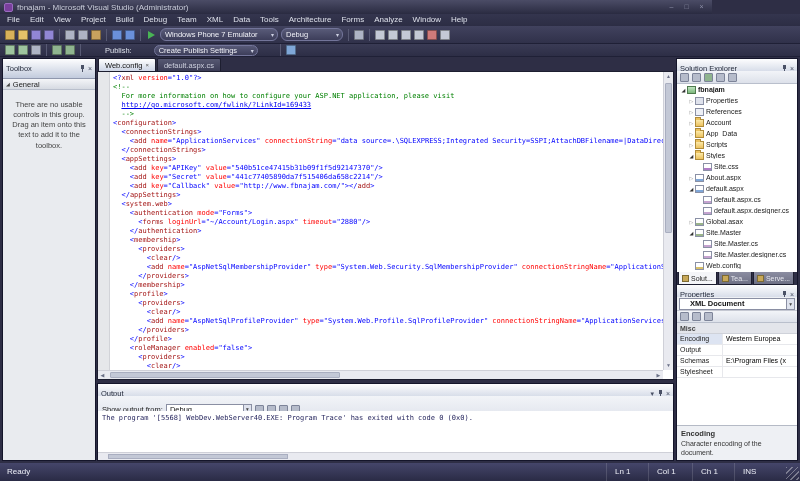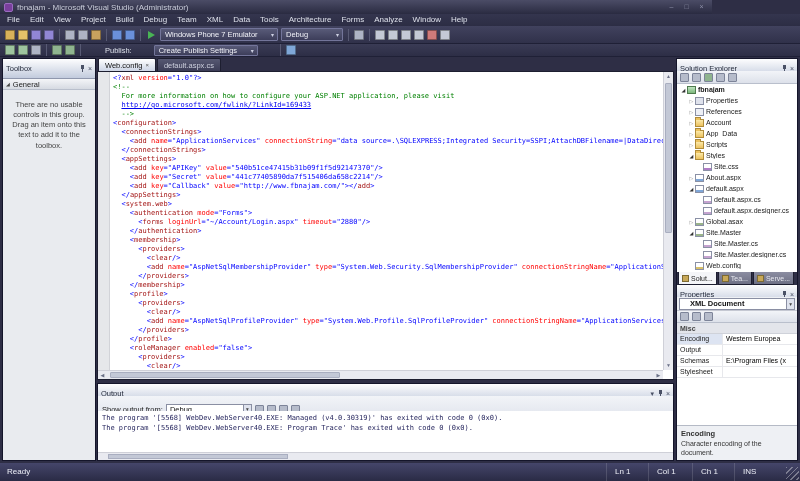--- a/index.html
+++ b/index.html
@@ -17,21 +17,21 @@
   .menu-item{padding:0 5px;font-size:8px;color:#dde0ea;height:12px;line-height:12px;white-space:nowrap}
 
   
   .toolbar1{position:absolute;left:0;top:26px;width:800px;height:18px;background:linear-gradient(#41425e,#30314a);border-bottom:1px solid #1f2036;display:flex;align-items:center;gap:3px;padding:0 5px}
   .toolbar2{position:absolute;left:0;top:44px;width:800px;height:13px;background:linear-gradient(#3a3b55,#2d2e46);border-bottom:1px solid #1f2036;display:flex;align-items:center;gap:20px;padding:0 5px}
   .icon-strip{display:flex;align-items:center;gap:3px}
   .tbi{display:inline-block;width:10px;height:10px;border-radius:1px;border:1px solid rgba(0,0,0,.35);flex:0 0 auto}
   .tbi.sm{width:9px;height:9px;border:1px solid #7d8499}
   .sep{display:inline-block;width:1px;height:12px;background:#585a74;margin:0 2px;flex:0 0 auto}
   .play-icon{display:inline-block;width:0;height:0;border-left:7px solid #49b455;border-top:4px solid transparent;border-bottom:4px solid transparent;margin:0 2px;flex:0 0 auto}
-  .combo{height:13px;display:flex;align-items:center;background:linear-gradient(#585a78,#3d3e5a);border:1px solid #73759a;border-radius:1px;color:#f0f1f7;font-size:7.5px;padding-left:4px;white-space:nowrap;flex:0 0 auto}
+  .combo{height:13px;display:flex;align-items:center;background:linear-gradient(#585a78,#3d3e5a);border:1px solid #73759a;border-radius:6px;color:#f0f1f7;font-size:7.5px;padding-left:4px;white-space:nowrap;flex:0 0 auto}
   .combo .arrow{margin-left:auto;font-size:6px;color:#cdd0e2;padding:0 3px}
   .toolbar-label{font-size:7.5px;color:#dde0ea;margin:0 2px;white-space:nowrap}
 
   
   .panel-header{height:20px;background:linear-gradient(#fdfdfe,#c2cbdd);border-bottom:1px solid #8f97ad;display:flex;align-items:center;padding:0 3px;font-size:7.5px;color:#1e2536;white-space:nowrap}
   .ph-title{flex:1;overflow:hidden}
   .hdr-icon{font-size:7px;color:#4a5166;margin-left:2px;line-height:10px}
   .pin-icon{position:relative;width:7px;height:9px;margin-left:3px}
   .pin-icon::before{content:"";position:absolute;left:2px;top:1px;width:3px;height:4px;background:#4a5166}
   .pin-icon::after{content:"";position:absolute;left:3px;top:5px;width:1px;height:3px;background:#4a5166}
@@ -257,21 +257,21 @@
       <span>Debug</span>
       <span class="arrow">▾</span>
     </span>
     <span class="icon-strip" id="output-icons">
         <span class="tbi sm" style="background: rgb(182, 188, 203);"></span>
         <span class="tbi sm" style="background: rgb(182, 188, 203);"></span>
         <span class="tbi sm" style="background: rgb(182, 188, 203);"></span>
         <span class="tbi sm" style="background: rgb(182, 188, 203);"></span>
       </span>
   </div>
-  <div class="output-body" id="output-lines"><div class="out-line">The program '[5568] WebDev.WebServer40.EXE: Managed (v4.0.30319)' has exited with code 0 (0x0).</div><div class="out-line">The program '[5568] WebDev.WebServer40.EXE: Program Trace' has exited with code 0 (0x0).</div></div>
+  <div class="output-body" id="output-lines"><div class="out-line">The program '[5568] WebDev.WebServer40.EXE: Program Trace' has exited with code 0 (0x0).</div></div>
   <div class="output-hscroll">
     <div class="output-hthumb"></div>
   </div>
 </div>
 
 <div class="rightpanel">
   <div class="panel-header">
     <span class="ph-title">Solution Explorer</span>
     <span class="pin-icon"></span>
     <span class="hdr-icon">×</span>

